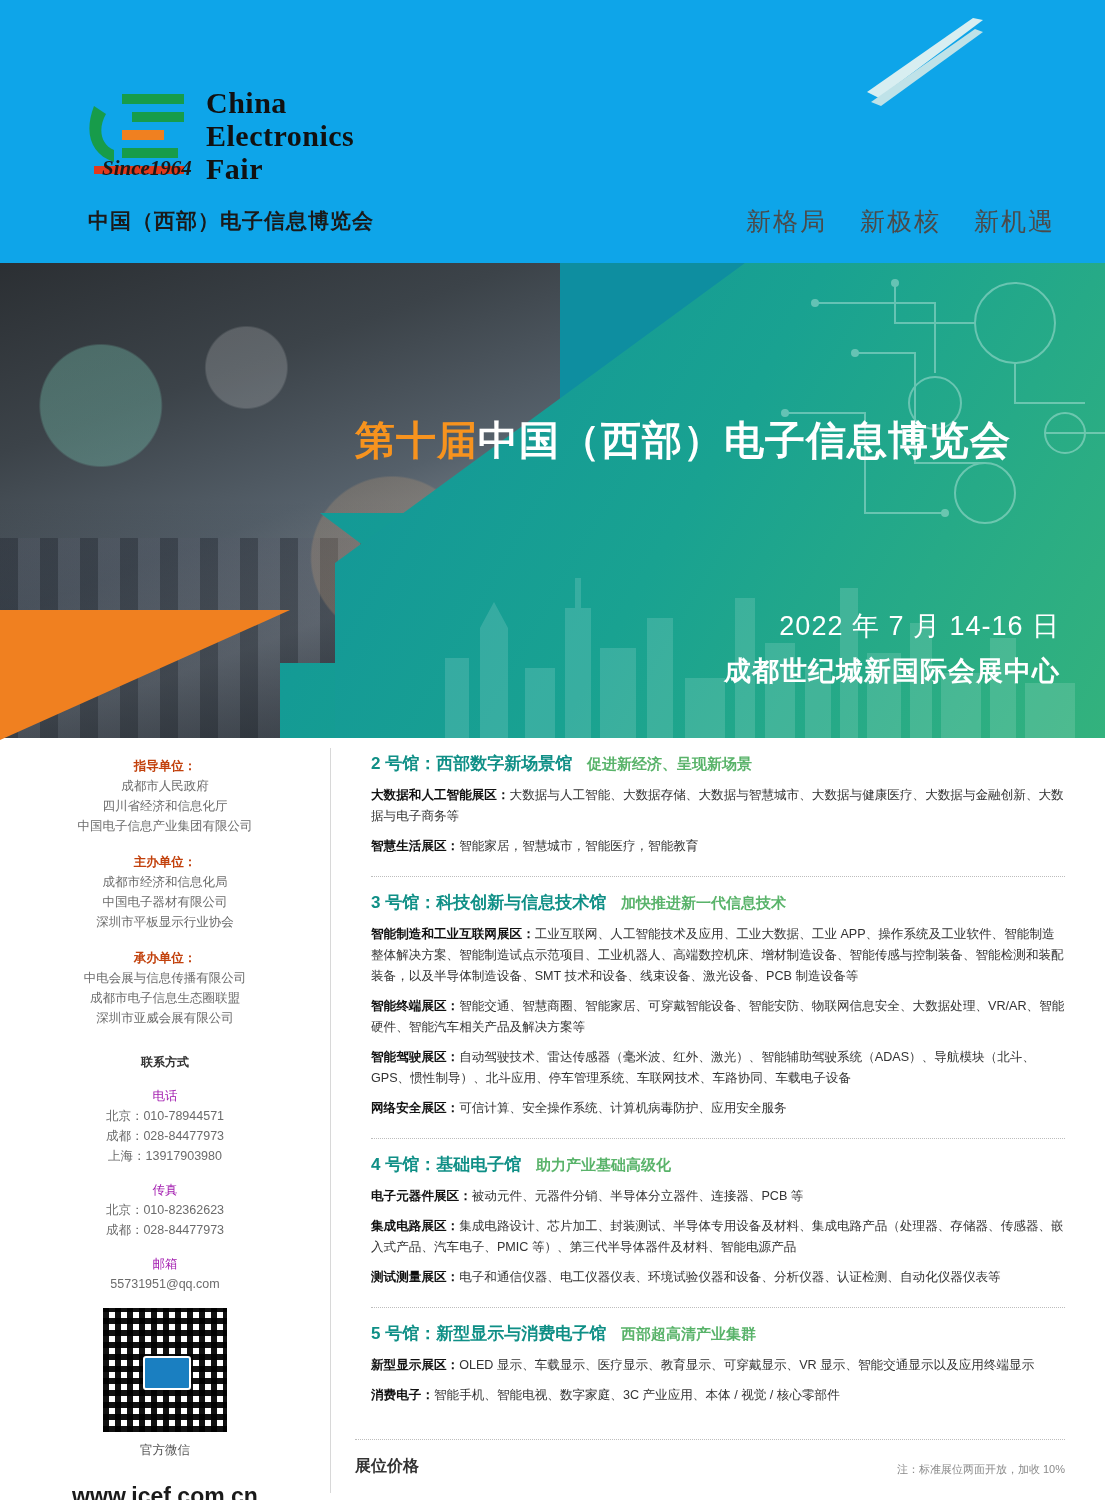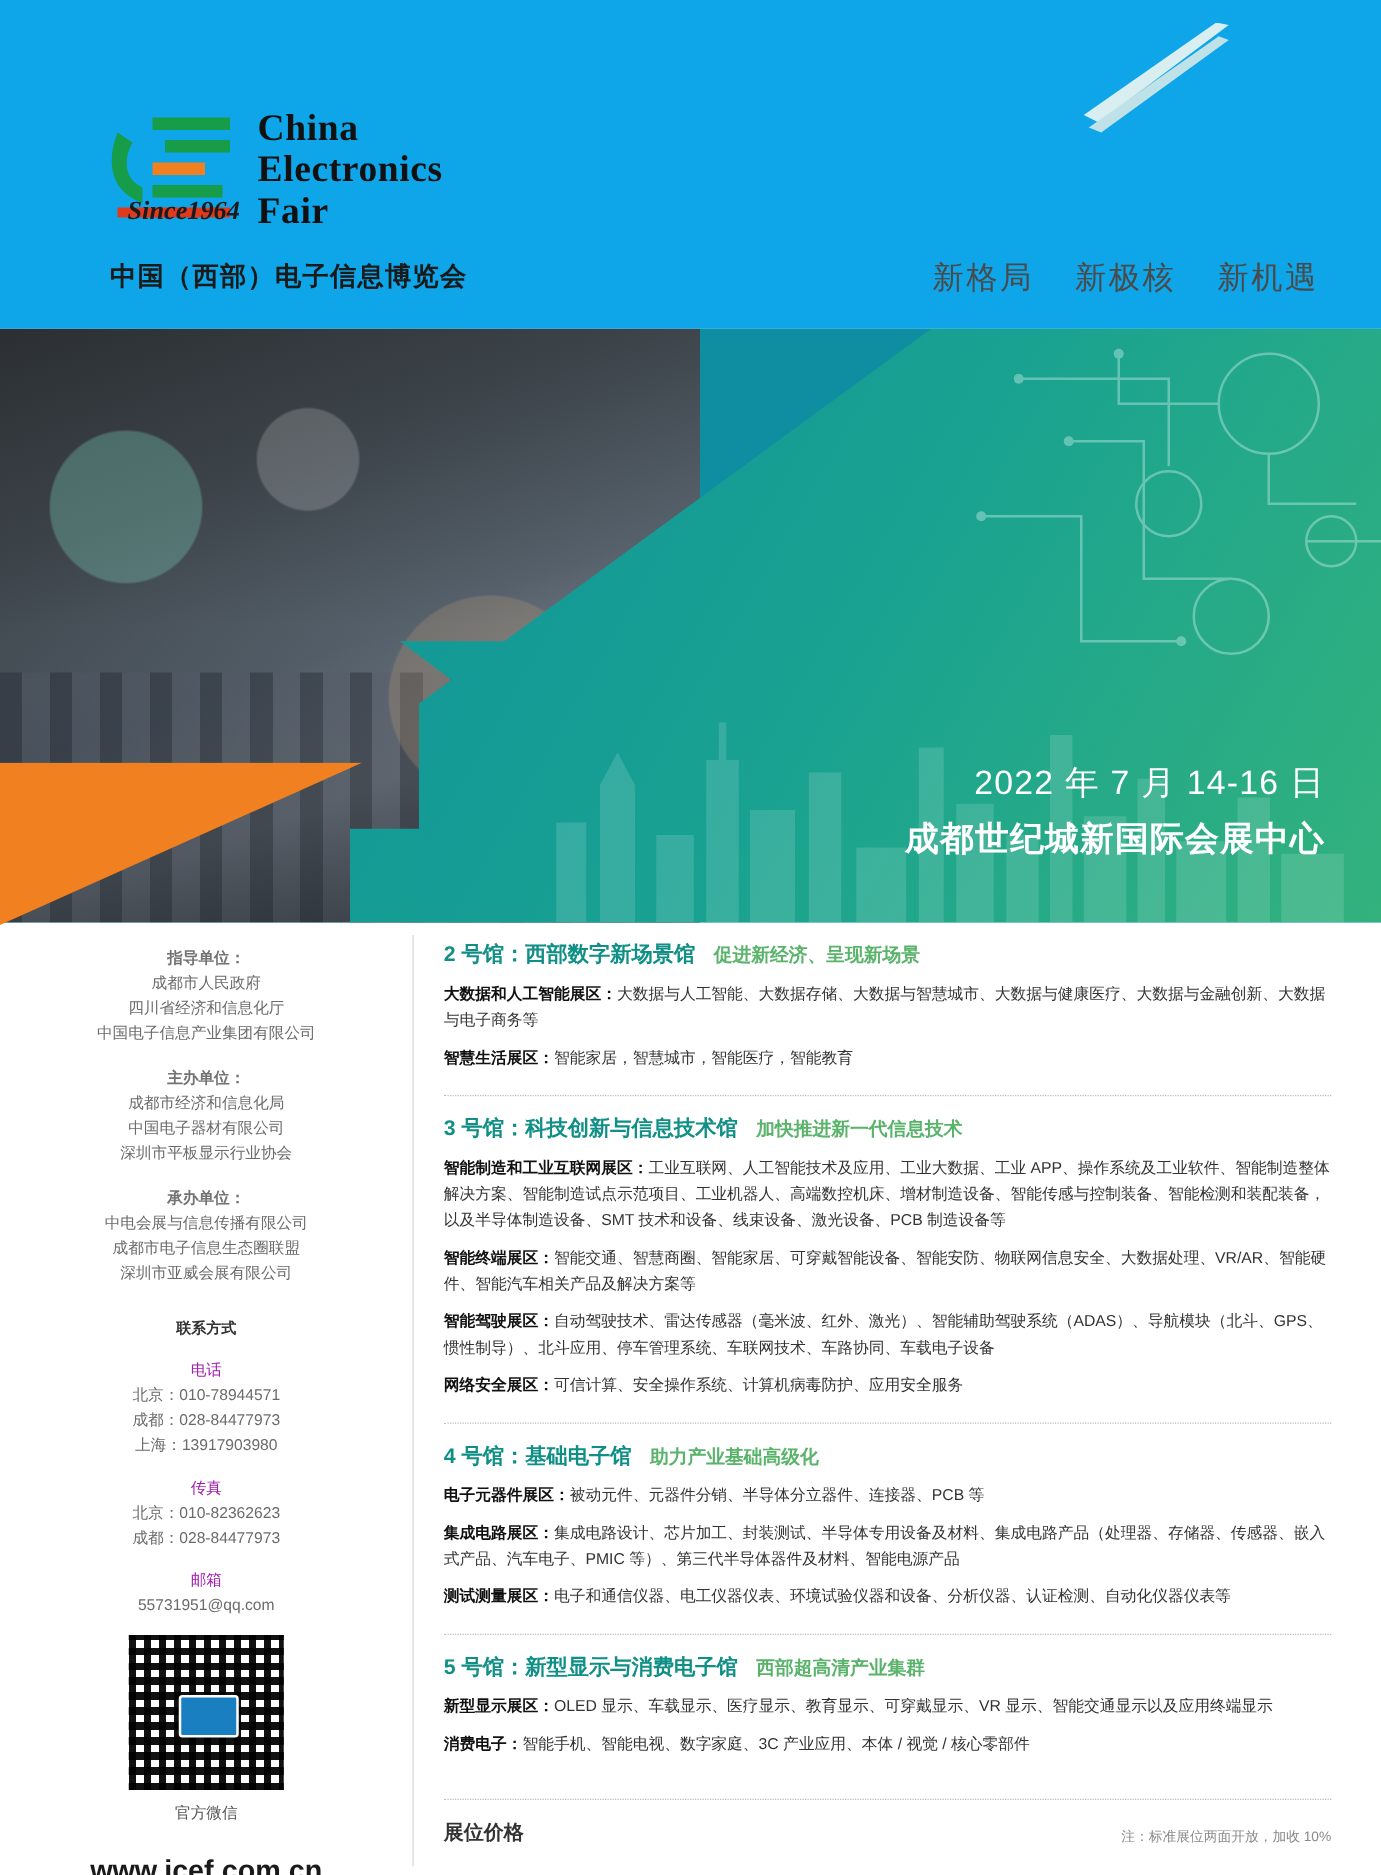--- a/index.html
+++ b/index.html
@@ -46,37 +46,37 @@
   .hero-title{position:absolute;left:355px;top:150px;font-size:40px;font-weight:bold;color:#fff;letter-spacing:1px;white-space:nowrap;}
   .hero-title em{font-style:normal;color:#f7931e;}
   .hero-date{position:absolute;right:45px;top:345px;text-align:right;color:#fff;}
   .hero-date .d1{font-size:27px;letter-spacing:1px;}
   .hero-date .d2{font-size:27px;font-weight:bold;margin-top:9px;letter-spacing:1px;}
   .orange-tri{position:absolute;left:0;top:610px;width:290px;height:130px;background:#f08020;
     clip-path:polygon(0 0, 290px 0, 0 130px);}
   
   .left-col{position:absolute;left:0;top:740px;width:330px;height:760px;background:#fff;
     text-align:center;color:#6b6b6b;font-size:12.5px;line-height:20px;}
-  .lc-head{font-weight:bold;color:#737373;margin-top:16px;}
+  .lc-head{font-weight:bold;color:#c2410c;margin-top:16px;}
   .lc-line{}
   .lc-sec-title{font-weight:bold;color:#333;font-size:12px;margin-top:24px;}
   .lc-sub{margin-top:14px;color:#a21caf;font-family:Liberation Serif, serif;}
   .qr{width:124px;height:124px;margin:14px auto 0;background:#fff;position:relative;}
   .qr-inner{width:124px;height:124px;
     background-image:
       repeating-linear-gradient(90deg,#111 0 6px,#fff 6px 12px),
       repeating-linear-gradient(0deg,#111 0 6px,#fff 6px 12px);
     background-blend-mode:multiply;}
   .qr-badge{position:absolute;left:40px;top:48px;width:44px;height:30px;background:#1a7fc1;border:2px solid #fff;border-radius:3px;}
   .qr-cap{margin-top:8px;color:#555;font-size:12.5px;}
   .site{margin-top:26px;font-size:23px;font-weight:bold;color:#1a1a1a;font-family:"Liberation Sans",sans-serif;}
   .divider-v{position:absolute;left:330px;top:748px;width:1px;height:745px;background:#d8d8d8;}
   
   .content{position:absolute;left:355px;top:752px;width:710px;}
-  .hall{padding-bottom:10px;}
+  .hall{padding-bottom:10px;margin-left:16px;}
   .hall + .hall{border-top:1px dotted #bdbdbd;padding-top:14px;}
   .hall-title{font-size:17px;font-weight:bold;color:#0f8f86;margin-bottom:10px;}
   .hall-title .sub{color:#59b36a;font-weight:bold;font-size:15px;margin-left:10px;}
   .zone{font-size:12.6px;line-height:21px;color:#333;margin-bottom:9px;}
   .zone b{color:#111;}
   
   .price{margin-top:14px;border-top:1px dotted #bdbdbd;padding-top:16px;}
   .price-head{font-size:16px;font-weight:bold;color:#333;display:inline-block;}
   .price-note{float:right;font-size:11px;color:#8a8a8a;margin-top:6px;}
 </style>
@@ -167,20 +167,23 @@
         <path d="M455 190 V40 h18 V190z"></path>
           <path d="M482 190 V105 h34 V190z"></path>
         <path d="M525 190 V75 h22 V190z"></path>
           <path d="M556 190 V125 h40 V190z"></path>
         <path d="M605 190 V90 h26 V190z"></path>
           <path d="M640 190 V135 h50 V190z"></path>
       </g>
     </svg>
   </div>
 
+  <div class="hero-title">
+    <em>第十届</em><span>中国（西部）电子信息博览会</span>
+  </div>
 
   <div class="hero-date">
     <div class="d1">2022 年 7 月 14-16 日</div>
     <div class="d2">成都世纪城新国际会展中心</div>
   </div>
 </div>
 
 <div class="orange-tri"></div>
 
 <div class="left-col">

